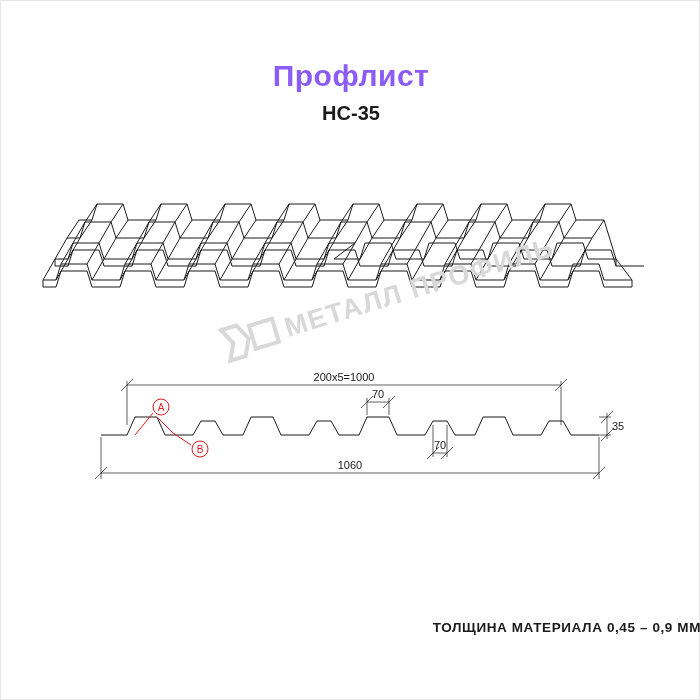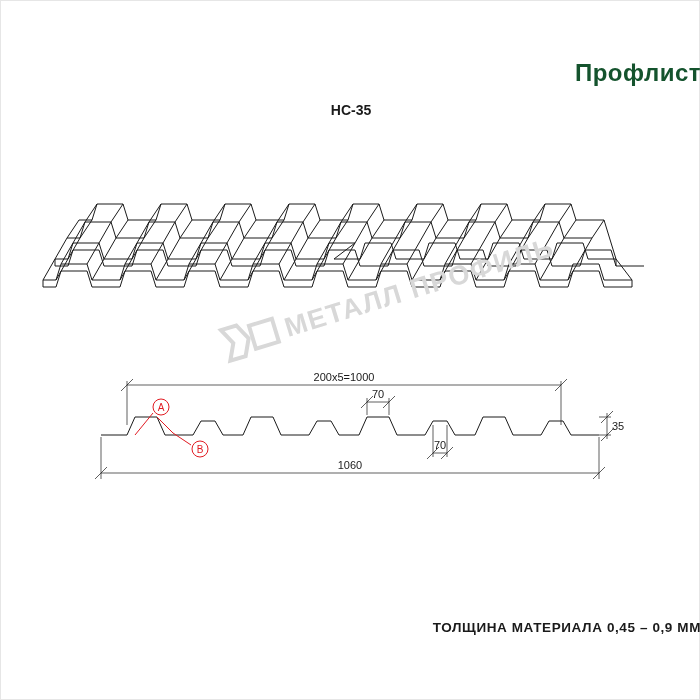--- a/index.html
+++ b/index.html
@@ -20,33 +20,33 @@
     width: 700px;
     height: 700px;
     border: 1px solid #e6e6e6;
     box-sizing: border-box;
   }
   .title {
     position: absolute;
     top: 58px;
     left: 0;
     width: 700px;
-    text-align: right;
-    font-size: 24px;
+    text-align: center;
+    font-size: 30px;
     font-weight: bold;
     letter-spacing: 0.5px;
-    color: #14532d;
+    color: #8b5cf6;
   }
   .subtitle {
     position: absolute;
     top: 101px;
     left: 0;
     width: 700px;
     text-align: center;
-    font-size: 14px;
+    font-size: 20px;
     font-weight: bold;
     color: #1a1a1a;
   }
   .footer-note {
     position: absolute;
     top: 619px;
     left: 0;
     width: 700px;
     text-align: right;
     font-size: 13.5px;

